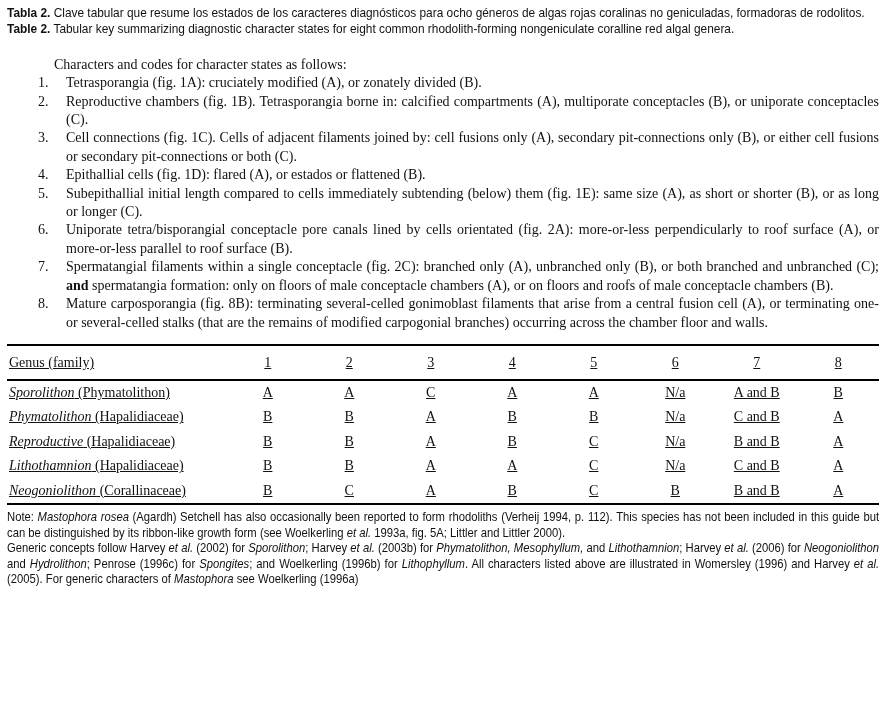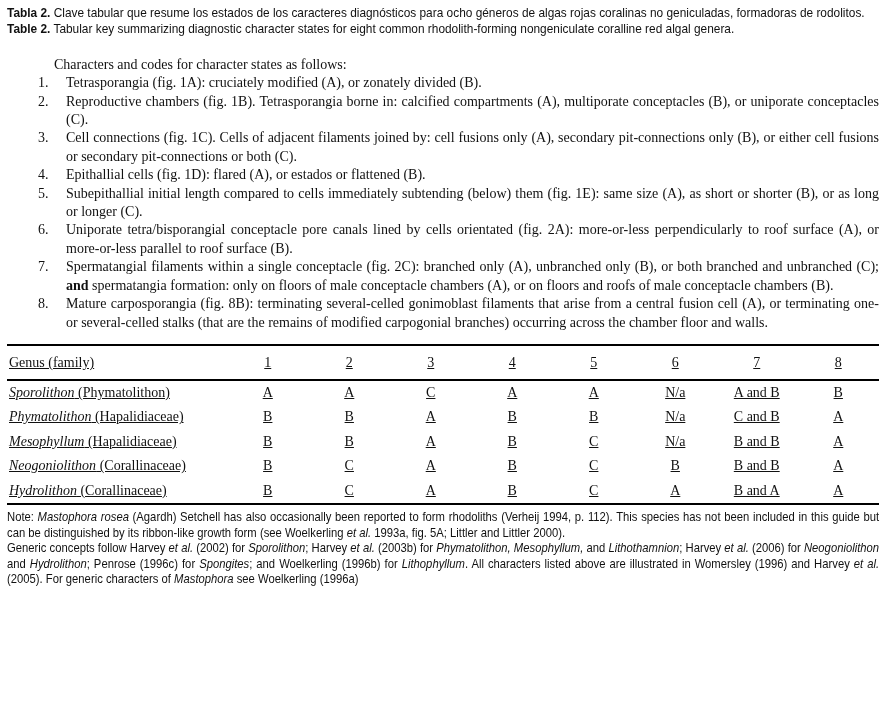--- a/index.html
+++ b/index.html
@@ -151,50 +151,50 @@
           <td>B</td>
           <td>B</td>
           <td>A</td>
           <td>B</td>
           <td>B</td>
           <td>N/a</td>
           <td>C and B</td>
           <td>A</td>
         </tr>
         <tr>
-          <td class="genus-cell"><span class="genus-name">Mesophyllum</span><span> (Hapalidiaceae)</span></td>
+          <td class="genus-cell"><span class="genus-name">Reproductive</span><span> (Hapalidiaceae)</span></td>
           <td>B</td>
           <td>B</td>
           <td>A</td>
           <td>B</td>
           <td>C</td>
           <td>N/a</td>
           <td>B and B</td>
           <td>A</td>
         </tr>
         <tr>
+          <td class="genus-cell"><span class="genus-name">Lithothamnion</span><span> (Hapalidiaceae)</span></td>
+          <td>B</td>
+          <td>B</td>
+          <td>A</td>
+          <td>A</td>
+          <td>C</td>
+          <td>N/a</td>
+          <td>C and B</td>
+          <td>A</td>
+        </tr>
+        <tr>
           <td class="genus-cell"><span class="genus-name">Neogoniolithon</span><span> (Corallinaceae)</span></td>
           <td>B</td>
           <td>C</td>
           <td>A</td>
           <td>B</td>
           <td>C</td>
           <td>B</td>
           <td>B and B</td>
-          <td>A</td>
-        </tr>
-        <tr>
-          <td class="genus-cell"><span class="genus-name">Hydrolithon</span><span> (Corallinaceae)</span></td>
-          <td>B</td>
-          <td>C</td>
-          <td>A</td>
-          <td>B</td>
-          <td>C</td>
-          <td>A</td>
-          <td>B and A</td>
           <td>A</td>
         </tr>
       </tbody>
   </table>
 
   <div class="condensed note-block" id="note-block">
       <p><span>Note: </span><span style="font-style: italic;">Mastophora rosea</span><span> (Agardh) Setchell has also occasionally been reported to form rhodoliths (Verheij 1994, p. 112). This species has not been included in this guide but can be distinguished by its ribbon-like growth form (see Woelkerling </span><span style="font-style: italic;">et al.</span><span> 1993a, fig. 5A; Littler and Littler 2000).</span></p>
       <p><span>Generic concepts follow Harvey </span><span style="font-style: italic;">et al.</span><span> (2002) for </span><span style="font-style: italic;">Sporolithon</span><span>; Harvey </span><span style="font-style: italic;">et al.</span><span> (2003b) for </span><span style="font-style: italic;">Phymatolithon, Mesophyllum,</span><span> and </span><span style="font-style: italic;">Lithothamnion</span><span>; Harvey </span><span style="font-style: italic;">et al.</span><span> (2006) for </span><span style="font-style: italic;">Neogoniolithon</span><span> and </span><span style="font-style: italic;">Hydrolithon</span><span>; Penrose (1996c) for </span><span style="font-style: italic;">Spongites</span><span>; and Woelkerling (1996b) for </span><span style="font-style: italic;">Lithophyllum</span><span>. All characters listed above are illustrated in Womersley (1996) and Harvey </span><span style="font-style: italic;">et al.</span><span> (2005). For generic characters of </span><span style="font-style: italic;">Mastophora</span><span> see Woelkerling (1996a)</span></p>
     </div>
 

